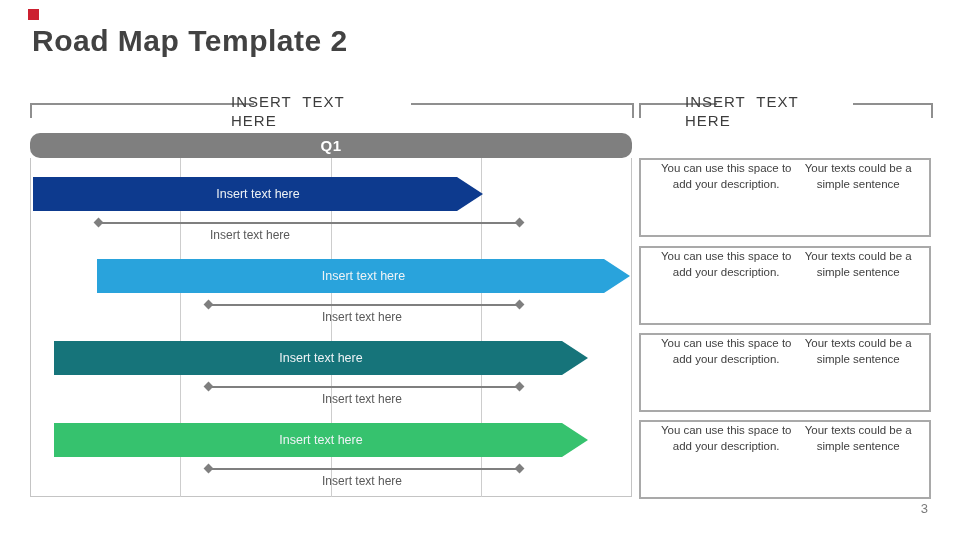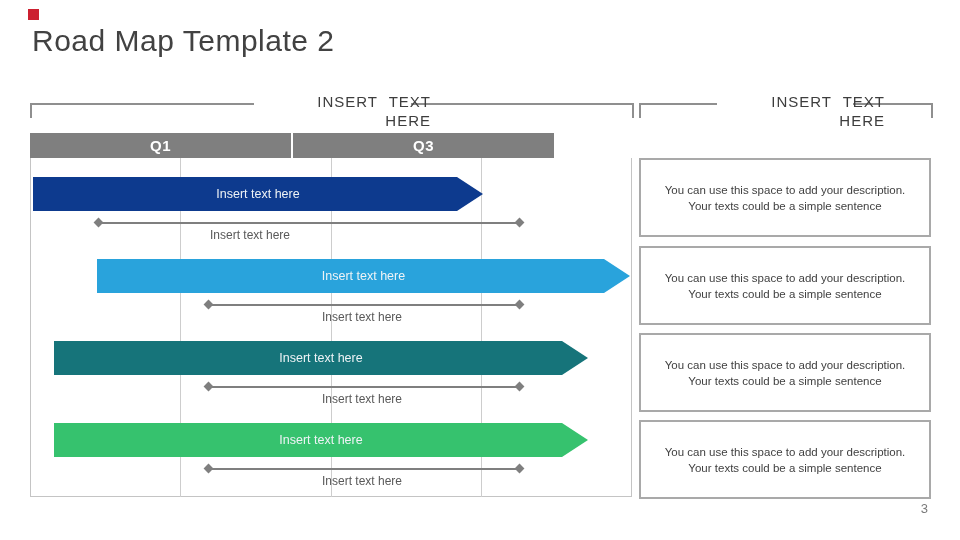--- a/index.html
+++ b/index.html
@@ -4,34 +4,35 @@
 <style>
   html,body { margin:0; padding:0; background:#fff; }
   .slide {
     position:relative; width:960px; height:540px; background:#ffffff;
     font-family:"Liberation Sans", sans-serif; overflow:hidden;
   }
   
   .accent-square { position:absolute; left:28px; top:9px; width:11px; height:11px; }
   .slide-title {
     position:absolute; left:32px; top:24px; font-size:30px; color:#424242;
-    letter-spacing:0.5px; white-space:nowrap;
+    letter-spacing:0.5px; white-space:nowrap;font-weight:bold;
   }
   
   .bracket-seg { position:absolute; top:103px; height:13px; border-top:2px solid #8f8f8f; }
   .tick-left  { border-left:2px solid #8f8f8f; }
   .tick-right { border-right:2px solid #8f8f8f; }
   .col-header {
-    position:absolute; top:92px; width:200px; text-align:right;
+    position:absolute; top:92px; width:200px; text-align:left;
     font-size:15px; line-height:19px; color:#3d3d3d; letter-spacing:1px; word-spacing:6px;
   }
   
   .quarter-bar {
-    position:absolute; left:30px; top:133px; width:524px; height:25px;
+    position:absolute; left:30px; top:133px; width:602px; height:25px;
     display:flex;
+    border-radius:10px;
   }
   .quarter-cell {
     flex:1; text-align:center; line-height:25px; color:#ffffff;
     font-size:15px; font-weight:bold; letter-spacing:0.5px;
     border-right:2px solid #ffffff; box-sizing:border-box;
   }
   .quarter-cell:last-child { border-right:none; }
   
   .chart-area {
     position:absolute; left:30px; top:158px; width:602px; height:339px;
@@ -63,21 +64,21 @@
     font-size:12px; color:#595959;
   }
   .clabel-1 { left:150px; top:228px; }
   .clabel-2 { left:262px; top:310px; }
   .clabel-3 { left:262px; top:392px; }
   .clabel-4 { left:262px; top:474px; }
   
   .desc-box {
     position:absolute; left:639px; width:292px; height:79px; box-sizing:border-box;
     border:2px solid #a9a9a9; background:#ffffff;
-    display:flex; flex-direction:column; justify-content:center;
+    display:flex; flex-direction:row; justify-content:center;
     text-align:center; font-size:11.5px; line-height:16px; color:#414141;
     padding:0 12px;
   }
   .desc-1 { top:158px; }
   .desc-2 { top:246px; }
   .desc-3 { top:333px; }
   .desc-4 { top:420px; }
   
   .page-number { position:absolute; right:32px; top:501px; font-size:13px; color:#7a7a7a; }
 </style>
@@ -98,21 +99,20 @@
 
   <div class="bracket-seg tick-left" style="left:639px; width:76px;"></div>
   <div class="bracket-seg tick-right" style="left:853px; width:78px;"></div>
   <div class="col-header" style="left:685px;">
     <div>INSERT TEXT</div>
     <div>HERE</div>
   </div>
 
   <div class="quarter-bar" style="background: rgb(127, 127, 127);">
     <div class="quarter-cell">Q1</div>
-    <div class="quarter-cell">Q3</div>
   </div>
 
   <div class="chart-area"></div>
   <div class="grid-line" style="left:180px;"></div>
   <div class="grid-line" style="left:331px;"></div>
   <div class="grid-line" style="left:481px;"></div>
 
   <div class="arrow arrow-1" style="background: rgb(13, 58, 142);">
     <span>Insert text here</span>
   </div>

